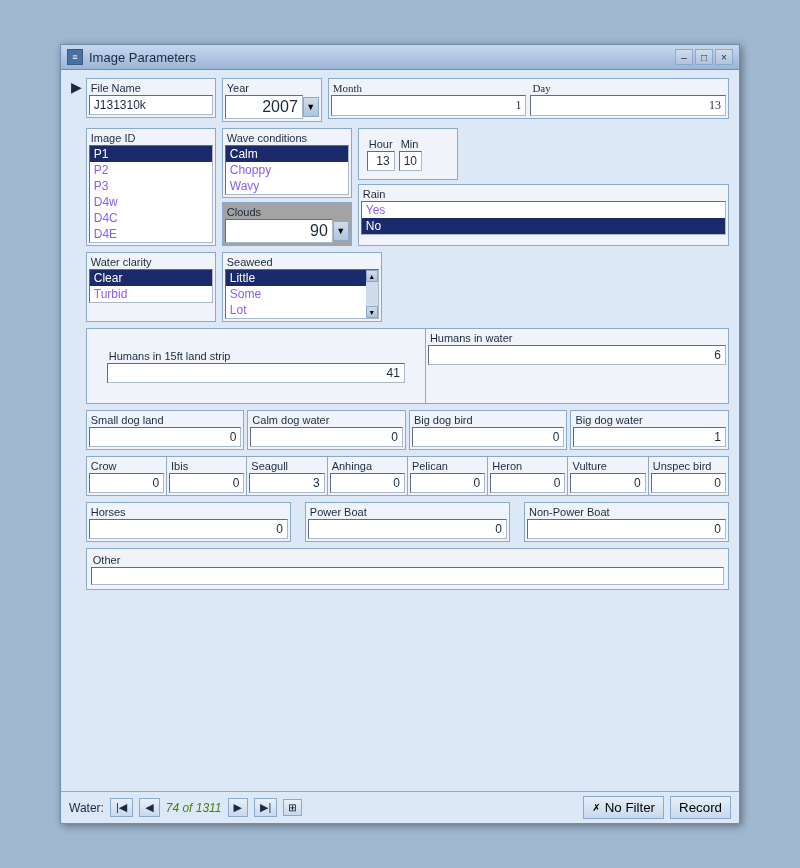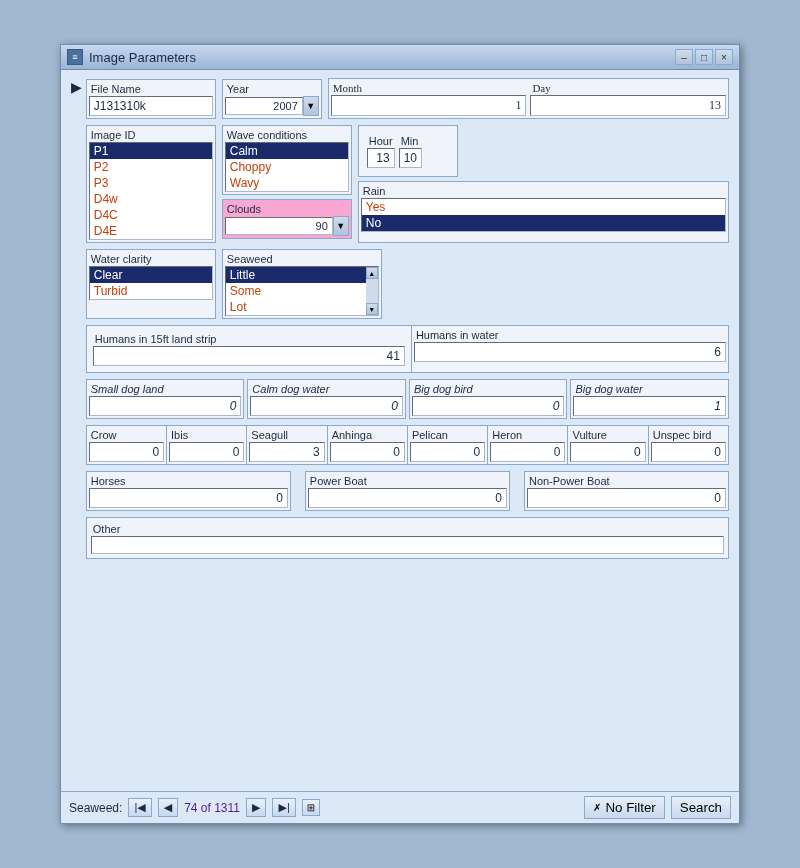--- a/index.html
+++ b/index.html
@@ -104,21 +104,21 @@
       background: white;
       border: 1px inset #aab8cc;
       padding: 2px 4px;
       font-size: 12px;
       color: #1a2a40;
     }
     
     .top-row {
       display: flex;
       gap: 6px;
-      align-items: center;
+      align-items: flex-start;
     }
     .group-filename {
       border: 1px solid #8aaacc;
       background: #f0f4fa;
       padding: 2px;
       width: 130px;
     }
     .group-year {
       border: 1px solid #8aaacc;
       background: #f0f4fa;
@@ -145,21 +145,21 @@
       padding: 2px;
       width: 130px;
     }
     .listbox {
       border: 1px inset #aab8cc;
       background: white;
       overflow: hidden;
     }
     .listbox-item {
       padding: 1px 4px;
-      color: #c2410c;
+      color: #8b5cf6;
     }
     .listbox-item.selected {
       background: #1a2a6a;
       color: white;
     }
     .group-wave {
       border: 1px solid #8aaacc;
       background: #f0f4fa;
       padding: 2px;
       width: 130px;
@@ -175,21 +175,21 @@
       background: #f0f4fa;
       padding: 8px;
       width: 100px;
     }
     .hour-min-inner {
       display: flex;
       gap: 4px;
     }
     .group-clouds {
       border: 1px solid #8aaacc;
-      background: #f9a8d4;
+      background: #a3a3a3;
       padding: 2px;
       width: 130px;
     }
     
     .row3 {
       display: flex;
       gap: 6px;
     }
     .group-clarity {
       border: 1px solid #8aaacc;
@@ -213,35 +213,34 @@
       color: #1a2a40;
     }
     
     .humans-row {
       display: flex;
       gap: 0;
     }
     .group-humans-land {
       border: 1px solid #8aaacc;
       background: #f0f4fa;
-      padding: 6px;
+      padding: 20px;
       flex: 1;
     }
     .group-humans-water {
       border: 1px solid #8aaacc;
       background: #f0f4fa;
       padding: 2px;
       flex: 1;
       margin-left: -1px;
     }
     
     .dogs-row {
       display: flex;
       gap: 4px;
-      font-style: italic;
     }
     .dog-group {
       border: 1px solid #8aaacc;
       background: #f0f4fa;
       padding: 2px;
       flex: 1;
       margin-left: -1px;
     }
     .dog-group:first-child { margin-left: 0; }
     
@@ -280,21 +279,21 @@
     
     .dropdown-row {
       display: flex;
       align-items: center;
     }
     .dropdown-val {
       flex: 1;
       background: white;
       border: 1px inset #aab8cc;
       padding: 2px 4px;
-      font-size: 11px;
+      font-size: 16px;
       color: #1a2a40;
       text-align: right;
     }
     .dropdown-arrow {
       width: 16px;
       height: 20px;
       background: linear-gradient(to bottom, #d0dcea, #b0c4de);
       border: 1px solid #8aaacc;
       display: flex;
       align-items: center;
@@ -344,21 +343,22 @@
     }
     .nav-btn {
       background: linear-gradient(to bottom, #e8f0fa, #c8d8ee);
       border: 1px solid #8aaacc;
       padding: 2px 5px;
       cursor: pointer;
       font-size: 11px;
       color: #1a2a40;
     }
     .record-count {
-      color: #4c1d95;
+      color: #4d7c0f;
+      font-style: italic;
     }
     .filter-btn {
       background: linear-gradient(to bottom, #e8f0fa, #c8d8ee);
       border: 1px solid #8aaacc;
       padding: 3px 8px;
       cursor: pointer;
       display: flex;
       align-items: center;
       gap: 4px;
       margin-left: auto;
@@ -607,26 +607,26 @@
         <div class="group-other field-group">
           <div class="field-label">Other</div>
           <div class="field-value" style="min-height:18px;"></div>
         </div>
 
       </div>
     </div>
   </div>
 
   <div class="status-bar">
-    <span class="status-label">Seaweed:</span>
+    <span class="status-label">Water:</span>
     <button class="nav-btn">|◀</button>
     <button class="nav-btn">◀</button>
     <span class="record-count">74 of 1311</span>
     <button class="nav-btn">▶</button>
     <button class="nav-btn">▶|</button>
     <button class="grid-btn">⊞</button>
     <button class="filter-btn">
       <span style="font-size:10px;">✗</span>
       <span>No Filter</span>
     </button>
-    <button class="search-btn">Search</button>
+    <button class="search-btn">Record</button>
   </div>
 </div>
 
 </body></html>

